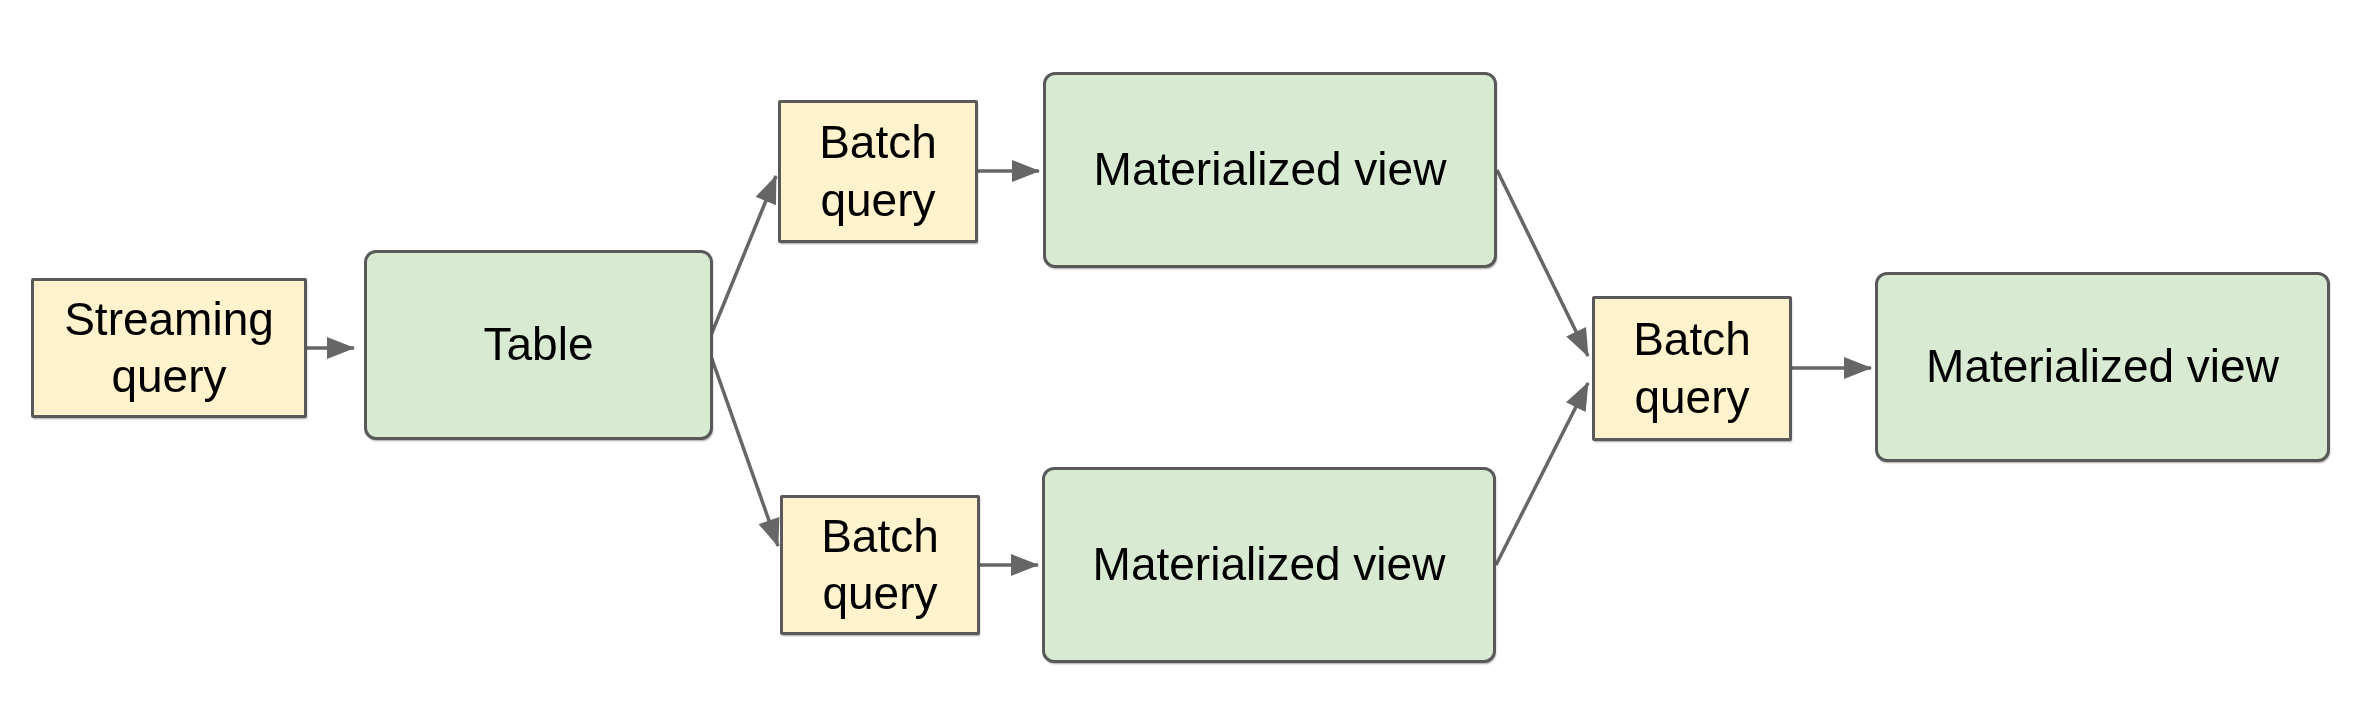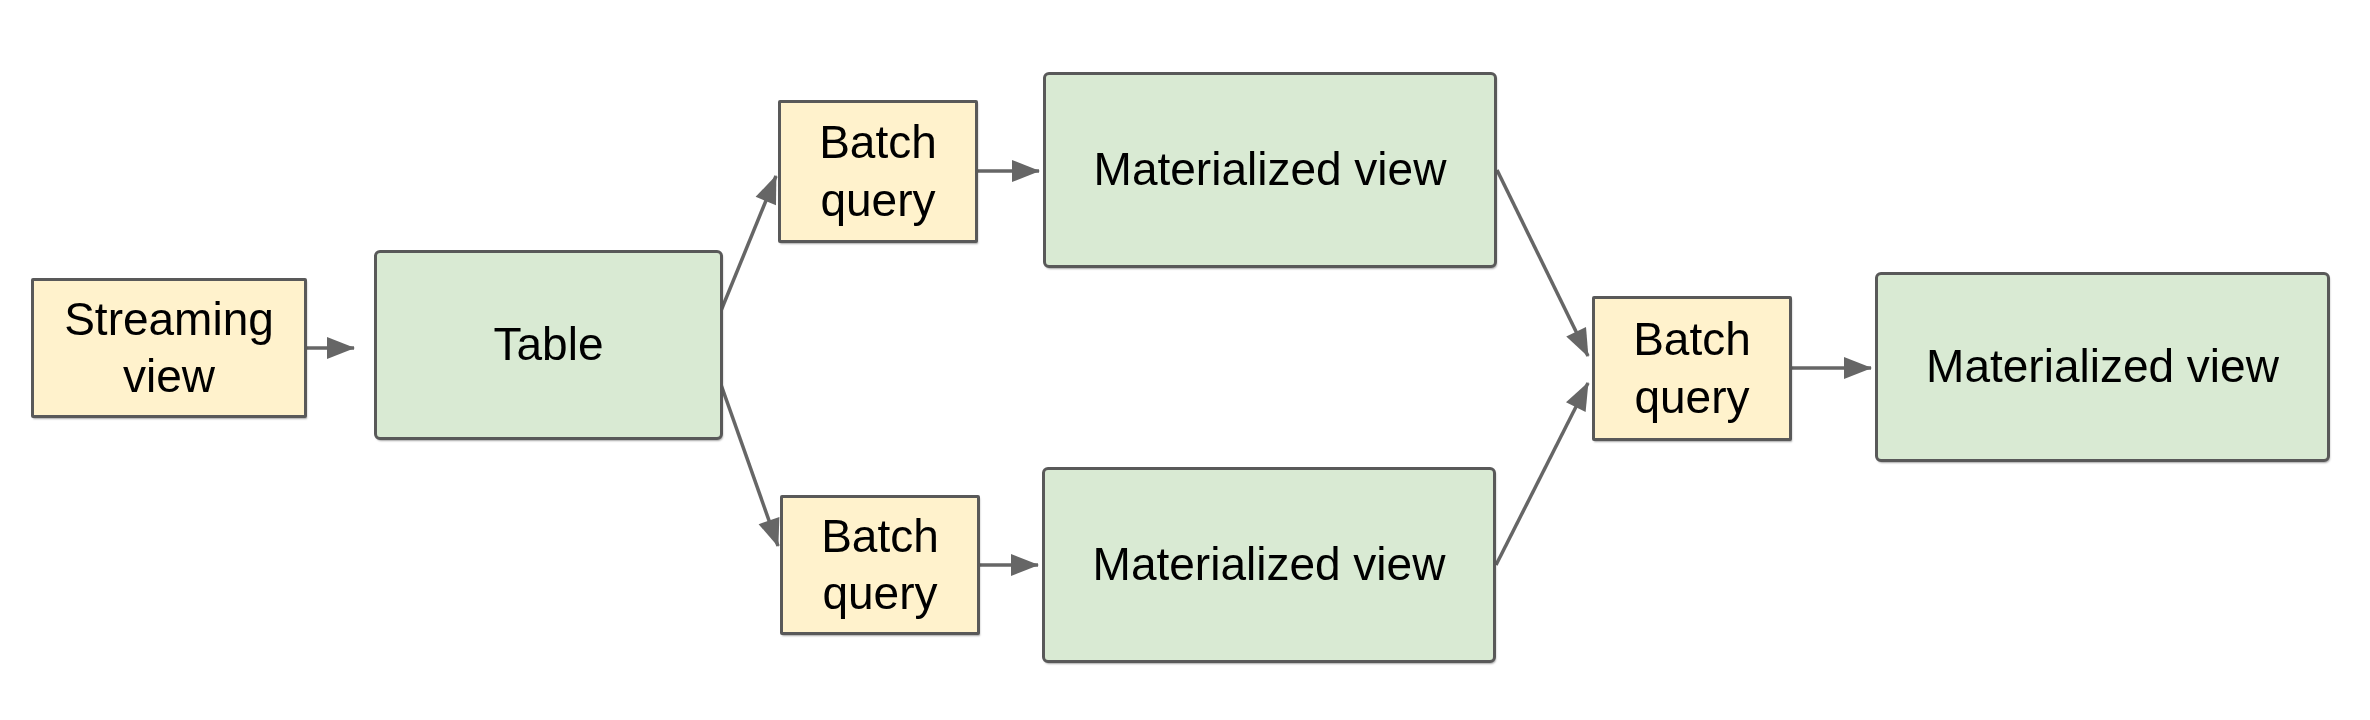--- a/index.html
+++ b/index.html
@@ -36,28 +36,28 @@
   }
   .node-query {
     background: var(--query-fill, #fff2cc);
     border: 3px solid var(--query-border, #595959);
     border-radius: 2px;
     padding: 16px 16px;
   }
   .node-data {
     background: var(--data-fill, #d9ead3);
     border: 3px solid var(--data-border, #595959);
-    border-radius: 6px;
+    border-radius: 12px;
     padding: 8px 20px;
   }
   .node span { display: inline-block; }
 
   
   #n-streaming   { left: 31px;   top: 278px; width: 276px; height: 140px; }
-  #n-table       { left: 374px;  top: 250px; width: 349px; height: 190px; }
+  #n-table       { left: 364px;  top: 250px; width: 349px; height: 190px; }
   #n-batch-top   { left: 778px;  top: 100px; width: 200px; height: 143px; }
   #n-mv-top      { left: 1043px; top: 72px;  width: 454px; height: 196px; }
   #n-batch-bot   { left: 780px;  top: 495px; width: 200px; height: 140px; }
   #n-mv-bot      { left: 1042px; top: 467px; width: 454px; height: 196px; }
   #n-batch-right { left: 1592px; top: 296px; width: 200px; height: 145px; }
   #n-mv-right    { left: 1875px; top: 272px; width: 455px; height: 190px; }
 
   .edge {
     stroke: var(--connector, #666666);
     stroke-width: 3.5;
@@ -79,21 +79,21 @@
     <line class="edge" x1="707" y1="345" x2="776" y2="176" marker-end="url(#arrowhead)"></line>
     <line class="edge" x1="978" y1="171" x2="1039" y2="171" marker-end="url(#arrowhead)"></line>
     <line class="edge" x1="707" y1="345" x2="778" y2="546" marker-end="url(#arrowhead)"></line>
     <line class="edge" x1="980" y1="565" x2="1038" y2="565" marker-end="url(#arrowhead)"></line>
     <line class="edge" x1="1497" y1="170" x2="1588" y2="356" marker-end="url(#arrowhead)"></line>
     <line class="edge" x1="1496" y1="565" x2="1588" y2="383" marker-end="url(#arrowhead)"></line>
     <line class="edge" x1="1792" y1="368" x2="1871" y2="368" marker-end="url(#arrowhead)"></line>
   </svg>
 
   <div class="node node-query" id="n-streaming">
-    <span>Streaming view</span>
+    <span>Streaming query</span>
   </div>
 
   <div class="node node-data" id="n-table">
     <span>Table</span>
   </div>
 
   <div class="node node-query" id="n-batch-top">
     <span>Batch query</span>
   </div>
 

